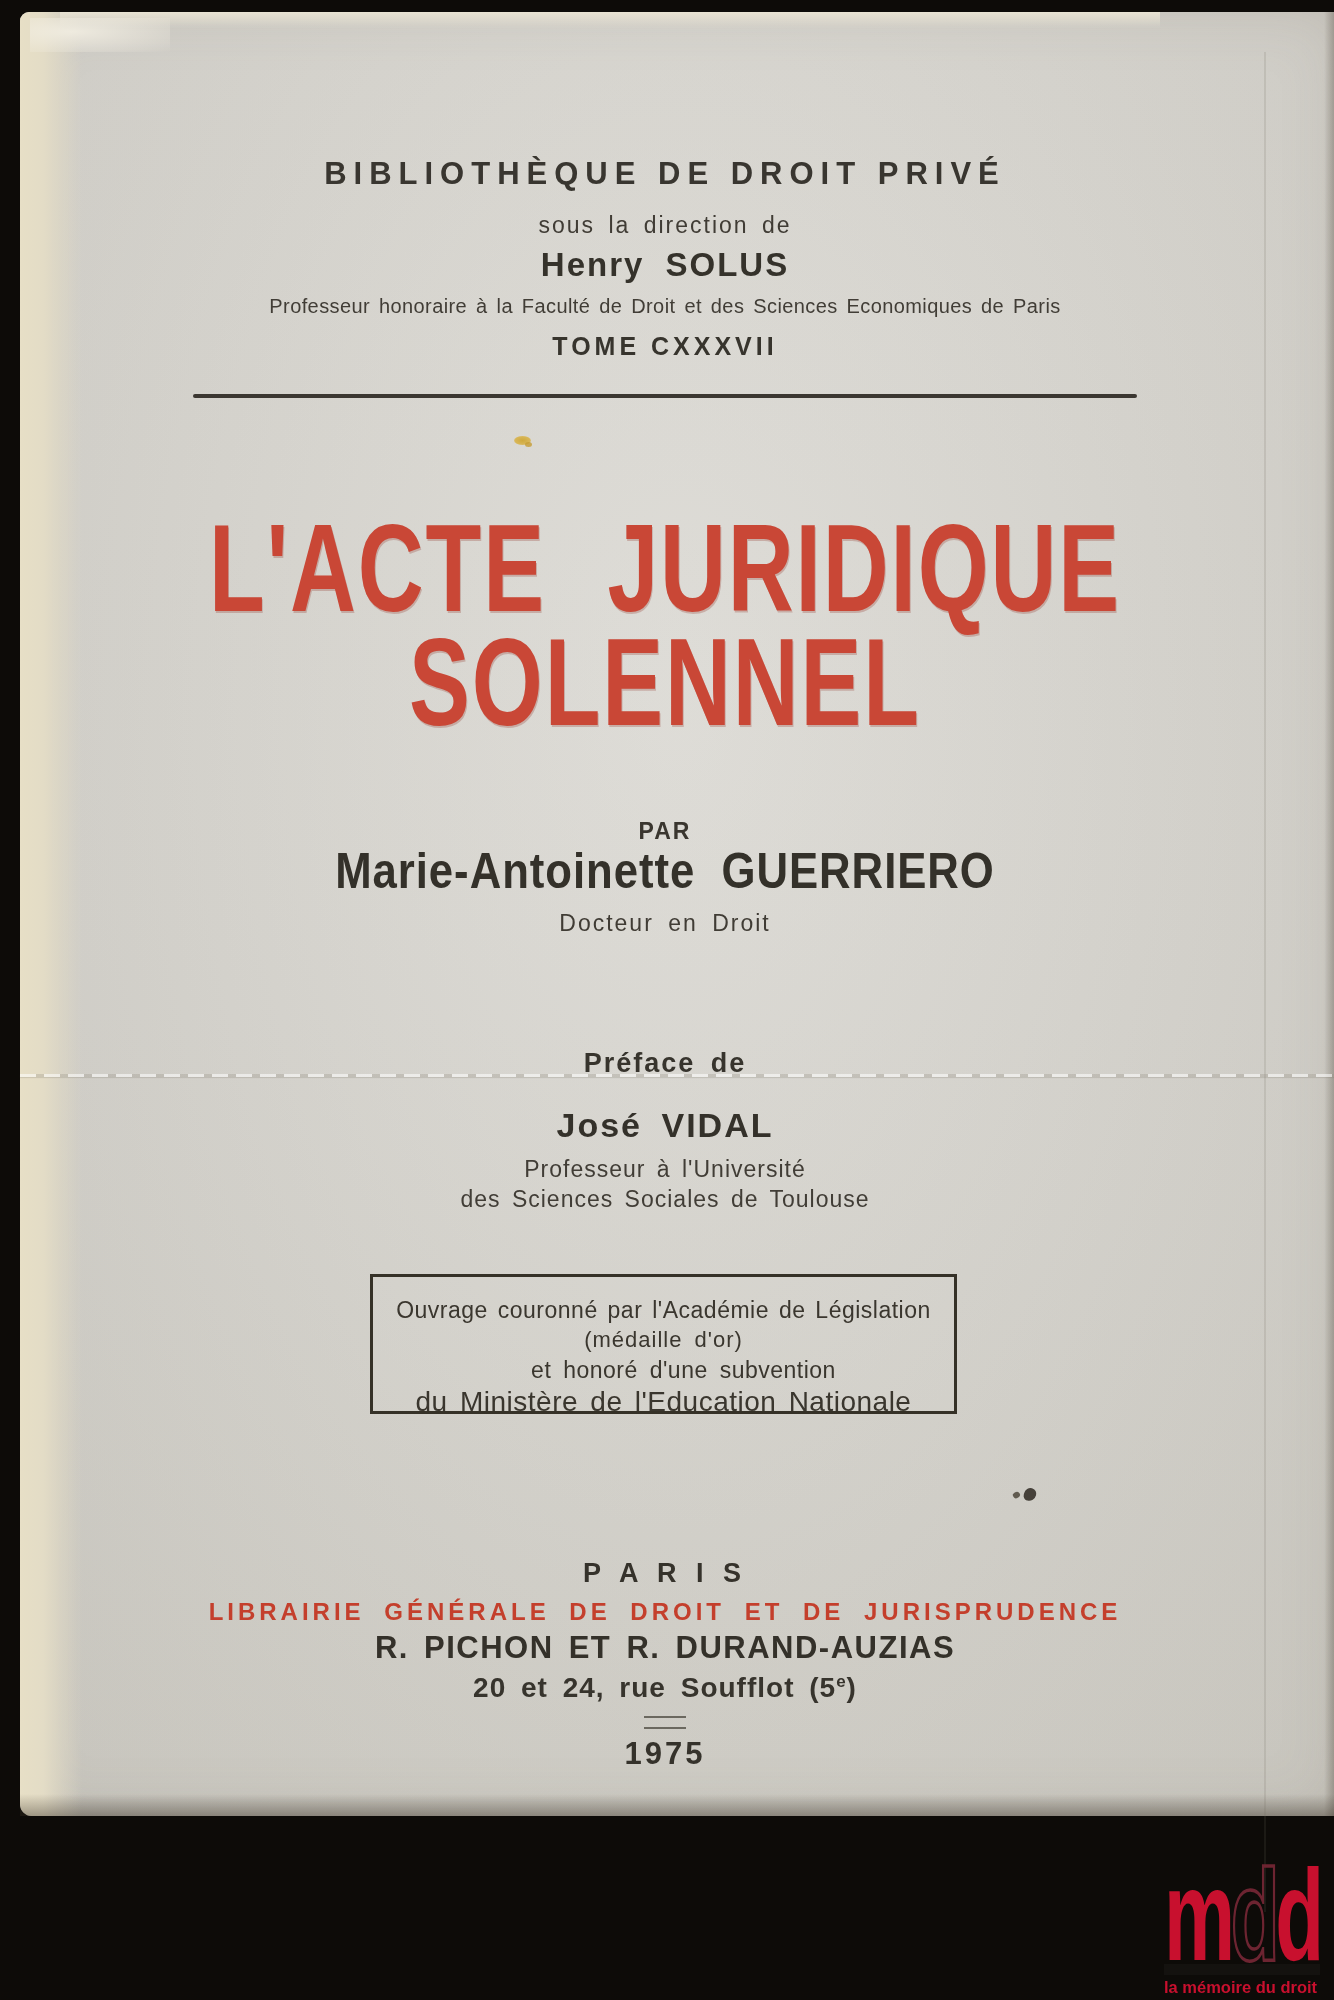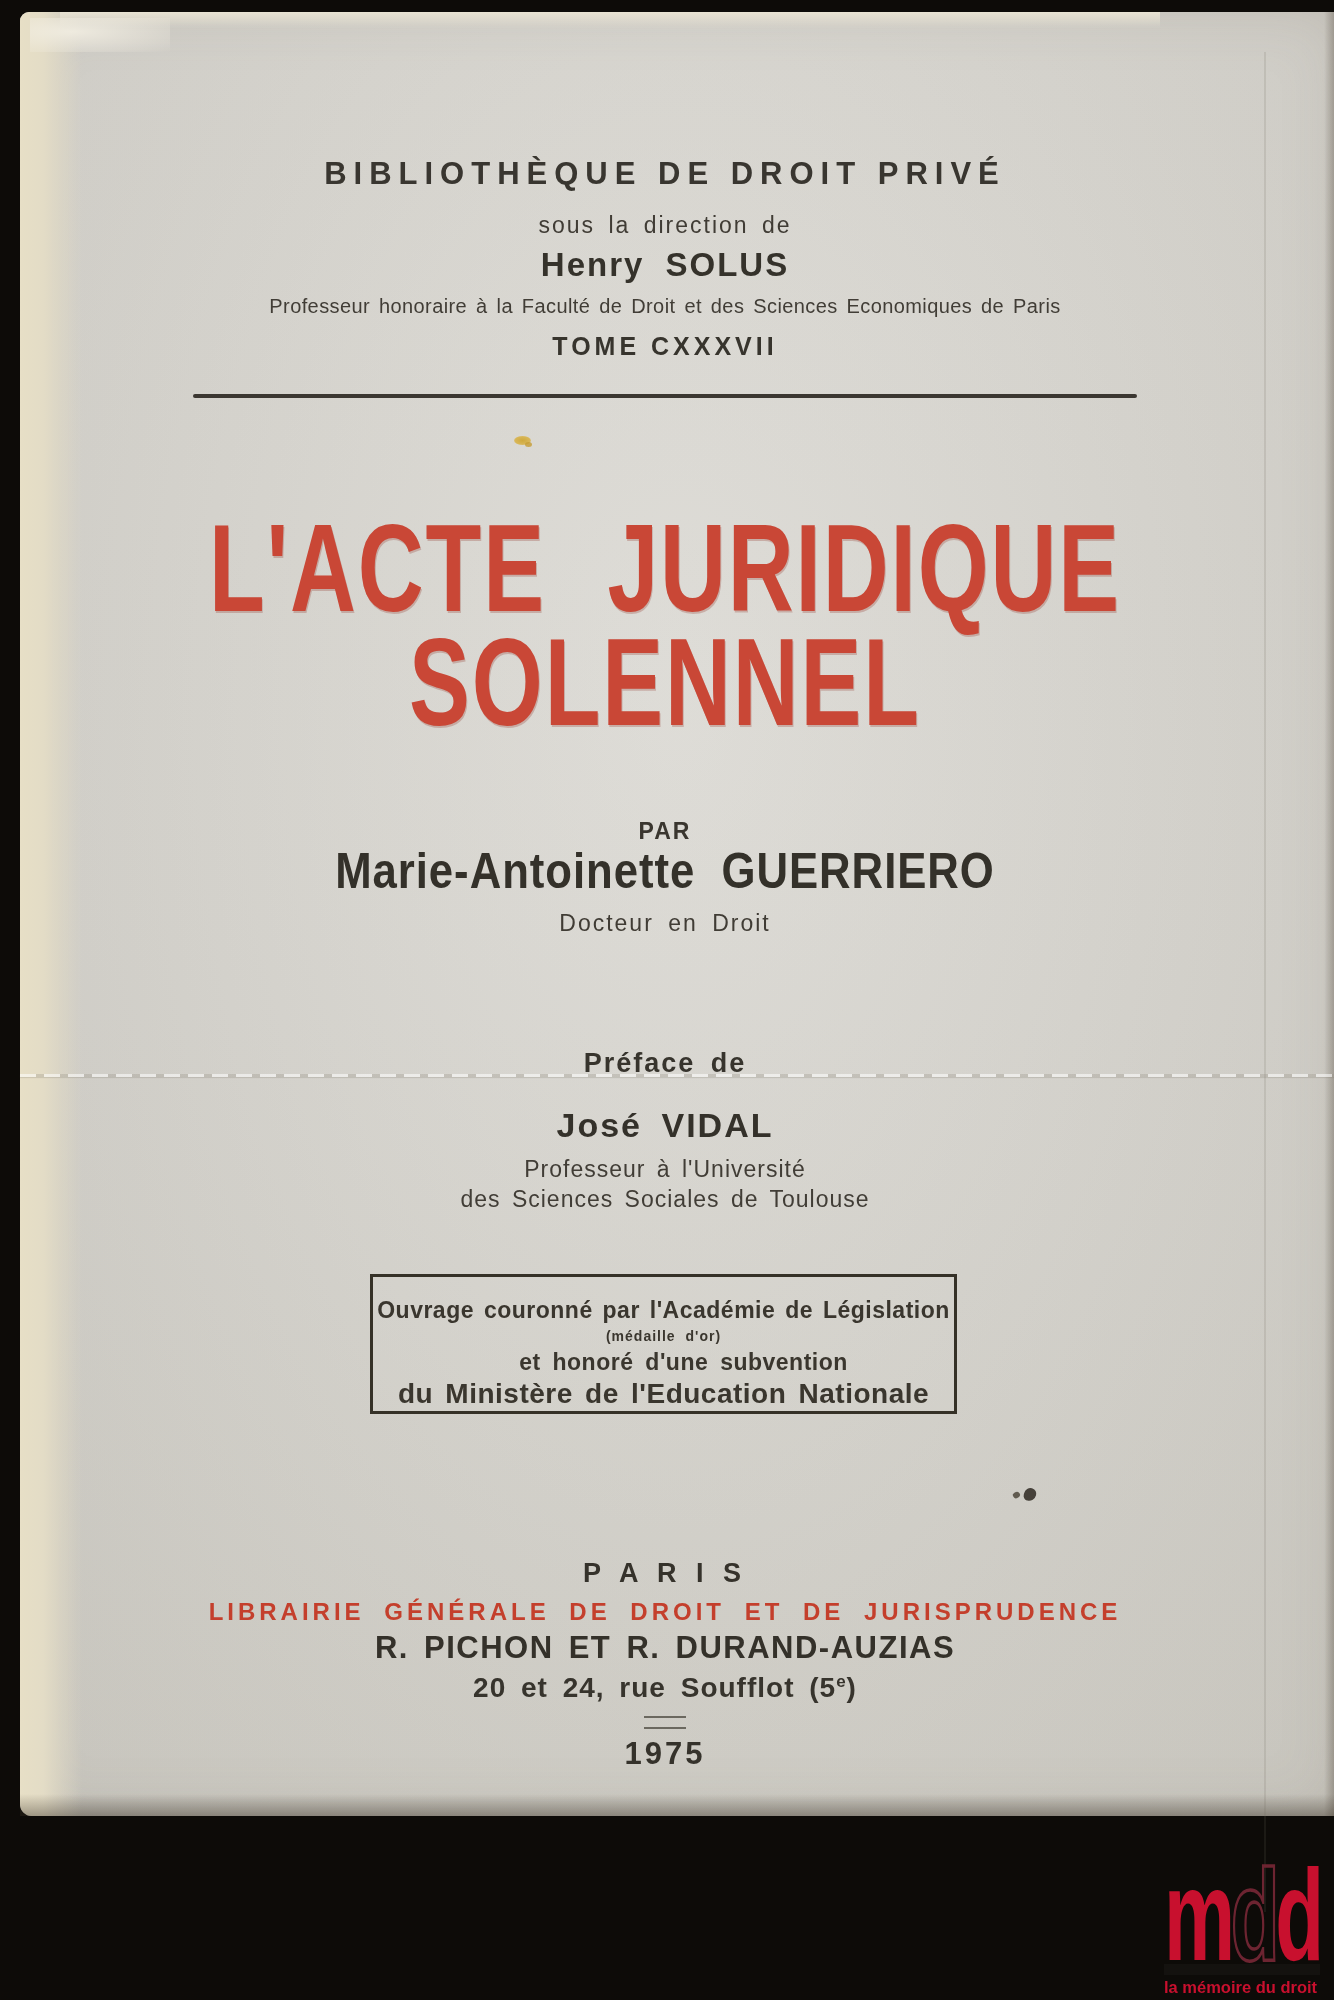--- a/index.html
+++ b/index.html
@@ -95,23 +95,23 @@
   .t-author-sub{top:900px;font-size:23px;letter-spacing:2px;word-spacing:6px;color:#403c35;}
   .t-preface{top:1038px;font-size:27px;font-weight:bold;letter-spacing:2px;word-spacing:6px;color:#37342d;}
   .t-preface-author{top:1096px;font-size:34px;font-weight:bold;letter-spacing:2px;word-spacing:8px;color:#34312a;}
   .t-ptitle1{top:1146px;font-size:23px;letter-spacing:1px;word-spacing:4px;color:#413d36;}
   .t-ptitle2{top:1176px;font-size:23px;letter-spacing:1px;word-spacing:4px;color:#413d36;}
   .award-box{
     top:1262px;left:372px !important;width:581px !important;height:134px;
     border:3px solid #353127;background:rgba(255,255,255,0.03);
     padding-top:0;
   }
-  .award-box .l{position:static;width:100%;font-weight:bold;color:#3a362e;}
+  .award-box .l{position:static;width:100%;font-weight:normal;color:#3a362e;}
   .award-l1{font-size:23px;margin-top:22px;letter-spacing:0.5px;word-spacing:3px;}
-  .award-l2{font-size:14px;margin-top:7px;letter-spacing:1px;word-spacing:5px;}
+  .award-l2{font-size:22px;margin-top:7px;letter-spacing:1px;word-spacing:5px;}
   .award-l3{font-size:23px;margin-top:8px;letter-spacing:0.5px;word-spacing:5px;padding-left:20px;}
   .award-l4{font-size:28px;margin-top:6px;letter-spacing:0.5px;word-spacing:4px;}
   .t-city{top:1548px;font-size:27px;font-weight:bold;letter-spacing:6px;color:#35322b;}
   .t-publisher{top:1588px;font-size:24px;font-weight:bold;letter-spacing:4px;word-spacing:9px;color:#c43f2c;}
   .t-printers{top:1620px;font-size:31px;font-weight:bold;letter-spacing:1.5px;word-spacing:5px;color:#34312a;}
   .t-address{top:1662px;font-size:28px;font-weight:bold;letter-spacing:1px;word-spacing:6px;color:#37342d;}
   .t-address sup{font-size:17px;vertical-align:super;line-height:0;}
   .year-sep{
     top:1704px;left:50% !important;width:42px !important;height:9px;
     transform:translateX(-50%);

